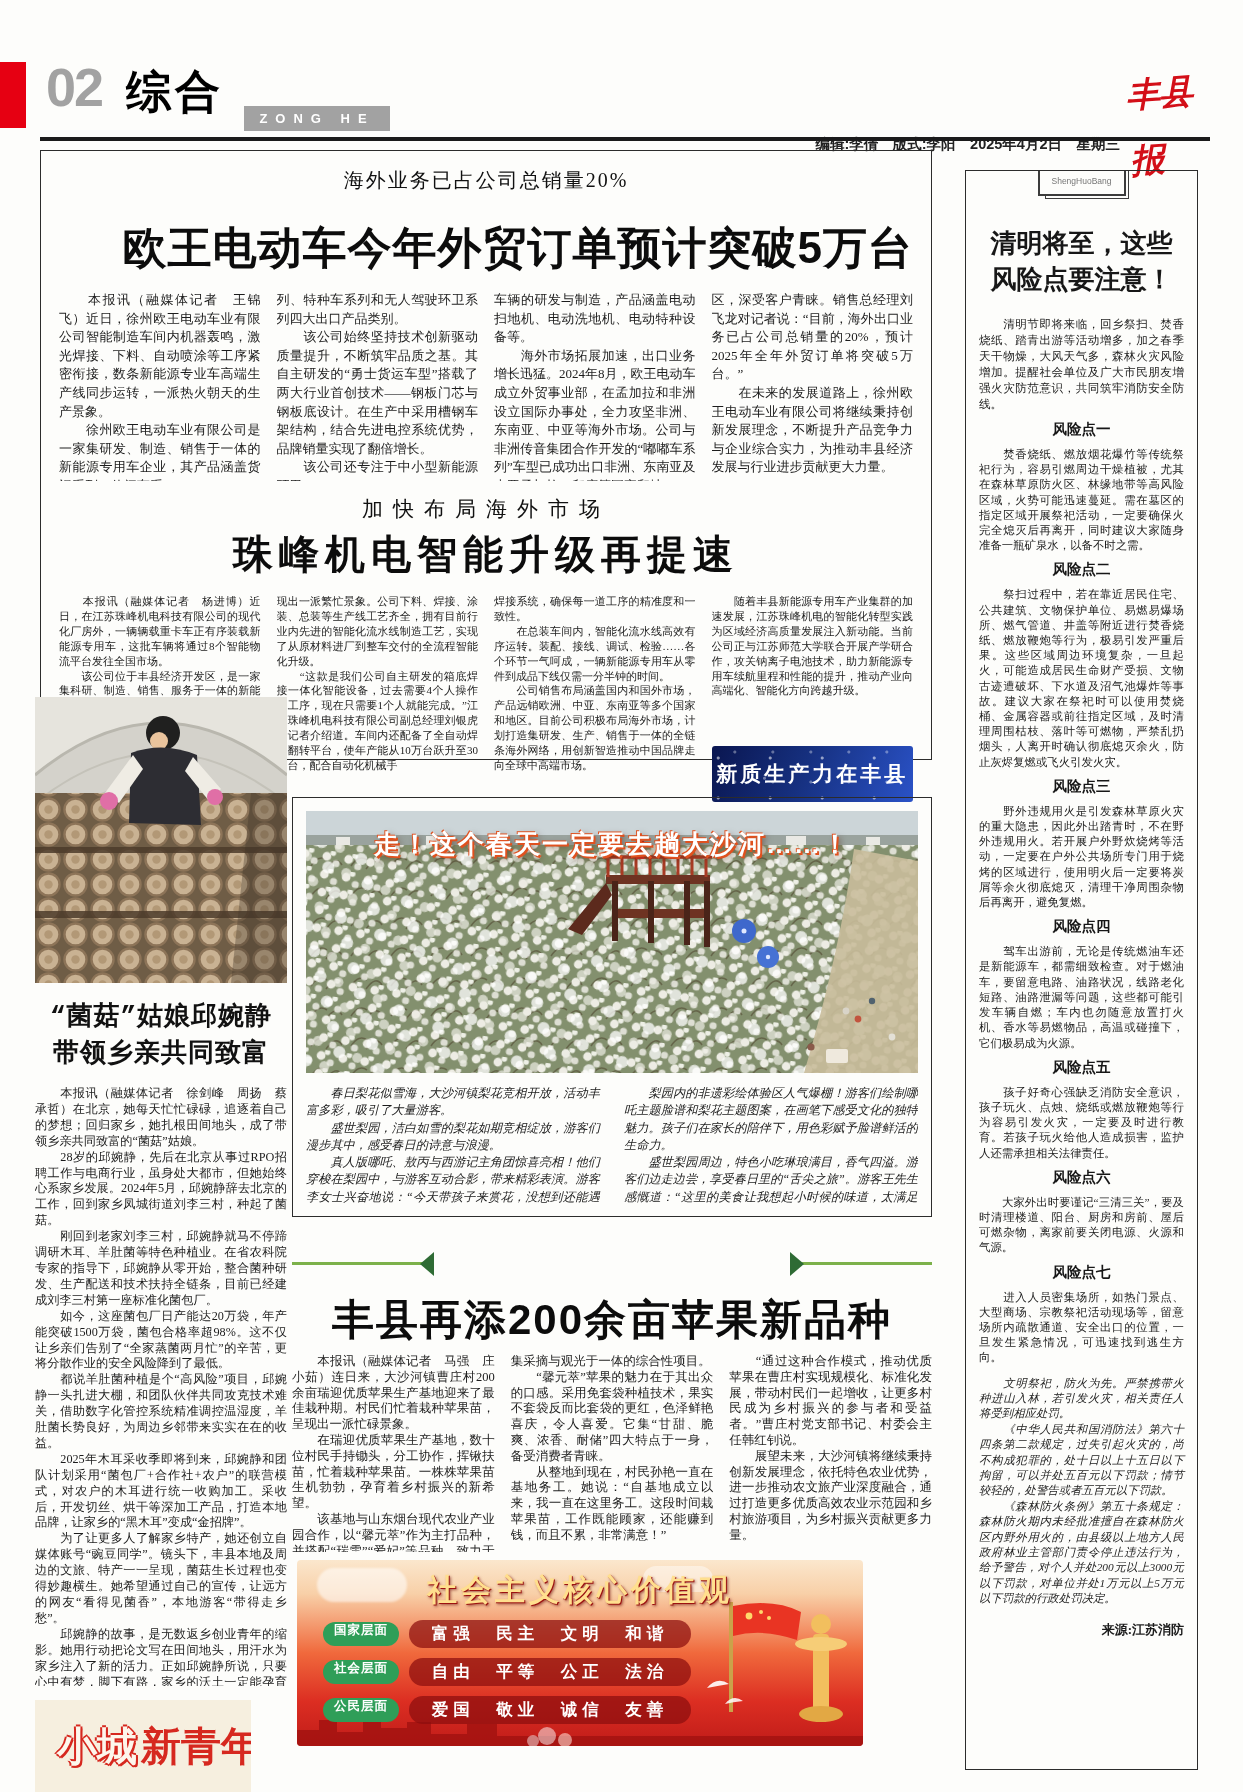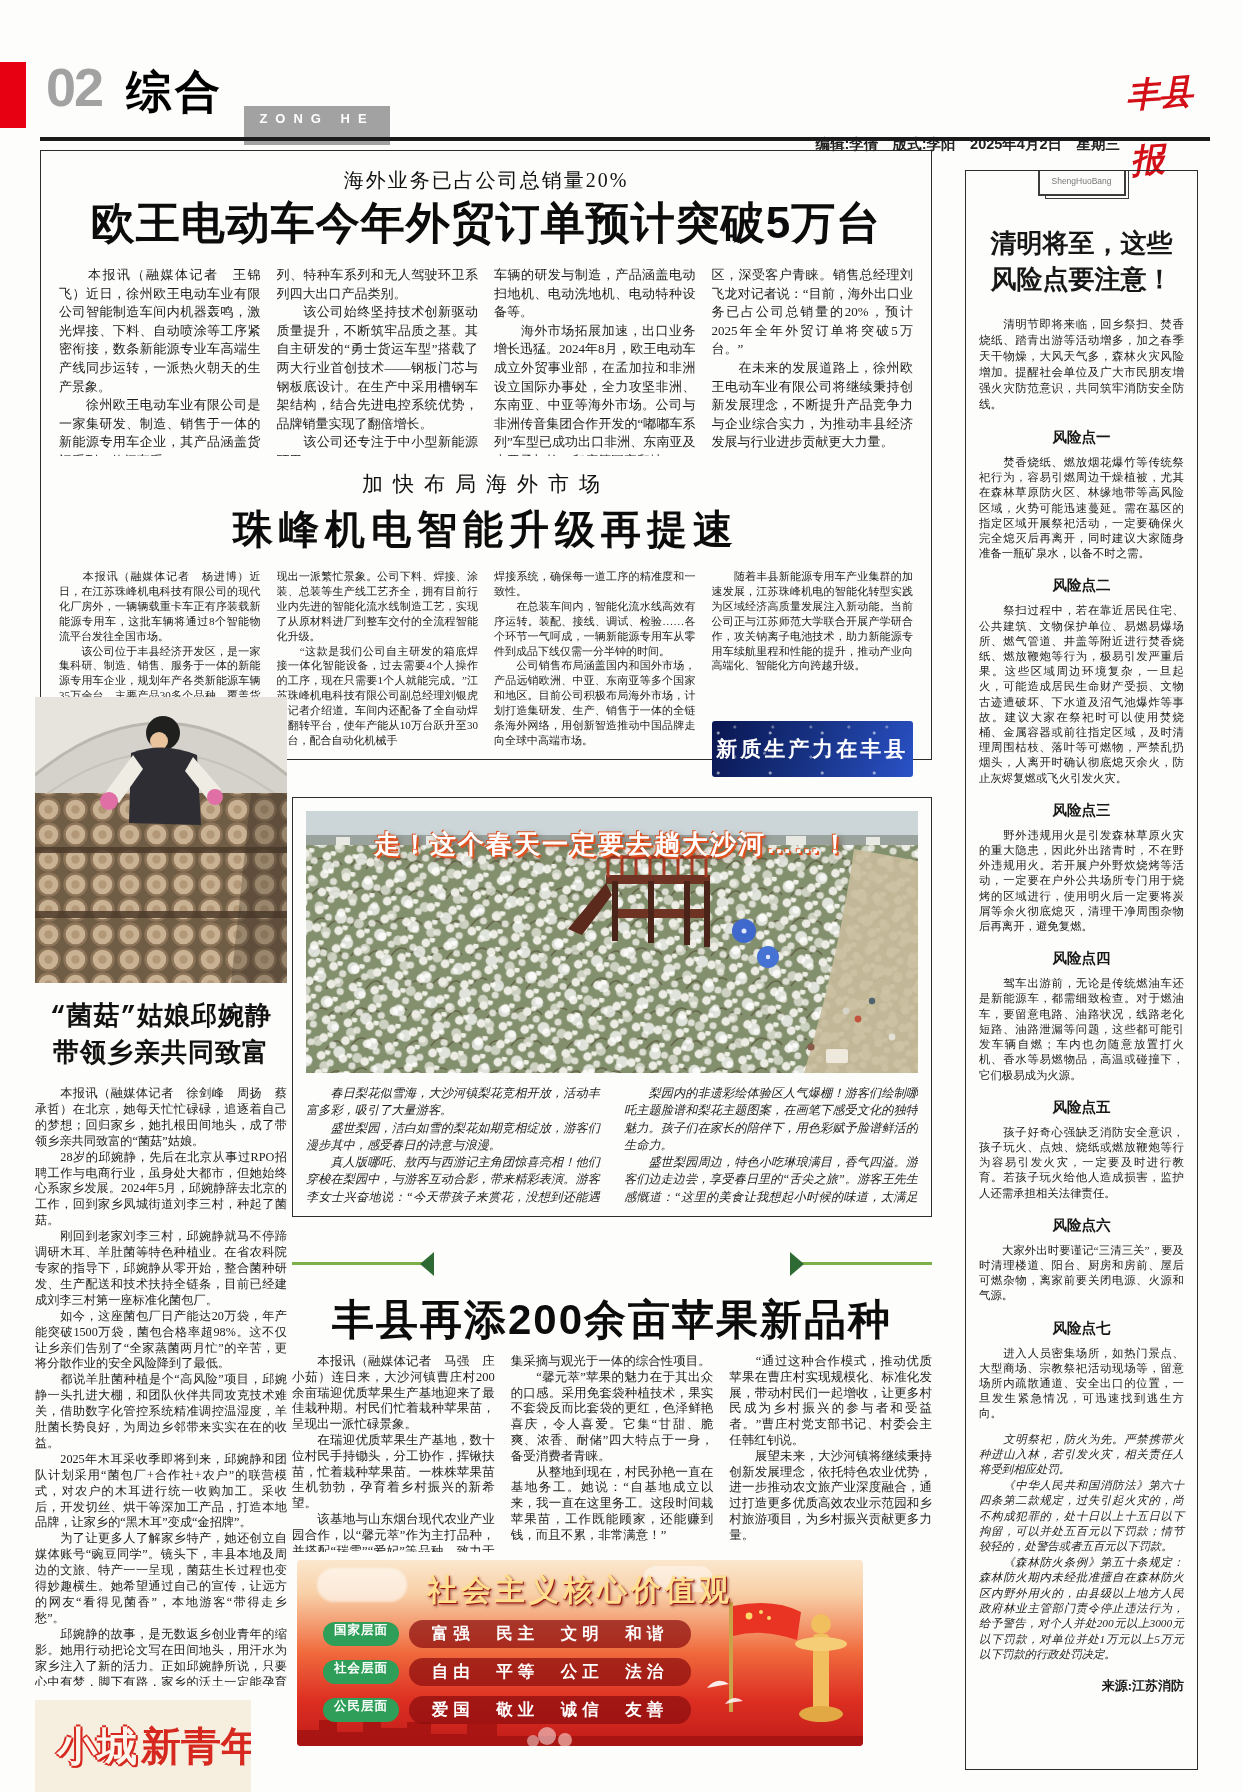--- a/index.html
+++ b/index.html
@@ -6,32 +6,32 @@
   .page{position:relative;width:1243px;height:1792px;margin:0 auto;background:#fdfdfb;overflow:hidden;
         font-family:"Liberation Serif",serif;color:#1c1c1c;}
   .abs{position:absolute;}
   .flow{white-space:pre-line;}
   .sans{font-family:"Liberation Sans",sans-serif;}
 
   
   .red-bar{left:0;top:62px;width:26px;height:66px;background:#e60012;}
   .page-num{left:46px;top:56px;font:900 54px "Liberation Sans",sans-serif;color:#a2a2a2;letter-spacing:-2px;}
   .section-title{left:126px;top:62px;font-weight:900;font-size:45px;color:#000000;letter-spacing:4px;}
-  .zonghe{left:244px;top:106px;width:146px;height:39px;background:#a2a2a2;color:#fff;
+  .zonghe{left:244px;top:106px;width:146px;height:25px;background:#a2a2a2;color:#fff;
           font:700 13px "Liberation Sans",sans-serif;letter-spacing:8px;text-align:center;line-height:25px;}
   .meta{left:640px;top:103px;width:480px;text-align:right;font-weight:700;font-size:14.5px;color:#222;margin-top:32px;}
   .masthead{left:1126px;top:60px;width:86px;height:70px;color:#d30f18;font-weight:900;font-size:34px;
             line-height:66px;transform:rotate(-4deg);letter-spacing:-1px;font-style:italic;}
   .hrule{left:40px;top:137px;width:1170px;height:4px;background:#1b1b1b;}
 
   
   .topbox{left:40px;top:150px;width:892px;height:610px;border:1.5px solid #2c2c2c;box-sizing:border-box;
           padding:16px 18px 12px;}
   .kicker{text-align:center;font-size:20px;letter-spacing:2px;color:#111;}
-  .headline1{text-align:center;font:900 44px "Liberation Sans",sans-serif;letter-spacing:1px;color:#0c0c0c;margin-top:0;}
+  .headline1{text-align:right;font:900 44px "Liberation Sans",sans-serif;letter-spacing:1px;color:#0c0c0c;margin-top:25px;}
   .cols{display:flex;gap:16px;overflow:hidden;}
   .cols>div{flex:1;text-align:justify;overflow:hidden;}
   .body1{margin-top:13px;height:190px;font-size:13px;line-height:18.6px;}
   .kicker2{text-align:center;font-size:21px;letter-spacing:10px;margin-top:14px;color:#111;}
   .headline2{text-align:center;font:900 40px "Liberation Sans",sans-serif;letter-spacing:6px;color:#0c0c0c;margin-top:4px;}
   .body2{margin-top:12px;height:208px;font-size:11px;line-height:14.9px;}
   .col-stack{display:flex;flex-direction:column;}
   .badge{margin-top:auto;height:56px;border-radius:3px;display:flex;align-items:center;justify-content:center;
          background:linear-gradient(112deg,#0a1650 0%,#16307f 45%,#2a52c7 100%);
          background-color:#14296f;color:#fff;font:900 21px "Liberation Sans",sans-serif;letter-spacing:3px;
@@ -97,21 +97,21 @@
   
   .sidebar{left:965px;top:170px;width:233px;height:1600px;border:1.5px solid #2c2c2c;box-sizing:border-box;
            padding:18px 13px 10px;overflow:hidden;}
   .tagbox{position:absolute;left:50%;top:-27px;transform:translateX(-50%);width:88px;height:52px;background:#fdfdfb;
           border:2px solid #3c3c3c;box-sizing:border-box;text-align:center;padding-top:7px;
           box-shadow:5px 5px 0 -3px #fdfdfb,5px 5px 0 -2px #3c3c3c;}
   .tag-cn{font:700 16px "Liberation Sans",sans-serif;letter-spacing:2px;color:#222;}
   .tag-py{font:400 8.5px "Liberation Sans",sans-serif;color:#777;margin-top:2px;}
   .sb-headline{margin-top:36px;text-align:center;font:800 26px "Liberation Sans",sans-serif;line-height:36px;color:#171717;}
   .sb-intro{margin-top:20px;text-align:justify;font-size:11.6px;line-height:16px;}
-  .risk-title{text-align:center;font:800 14.5px "Liberation Sans",sans-serif;margin:15px 0 8px;color:#161616;}
+  .risk-title{text-align:center;font:800 14.5px "Liberation Sans",sans-serif;margin:7px 0 8px;color:#161616;}
   .risk-body{text-align:justify;font-size:11.4px;line-height:15.2px;}
   .sb-closing{margin-top:10px;text-align:justify;font-size:11.4px;line-height:15.4px;font-style:italic;}
   .sb-source{margin-top:14px;text-align:right;font-weight:800;font-size:13px;}
 </style>
 </head>
 <body>
 
 <div class="page">
 
   <div class="abs red-bar"></div>

